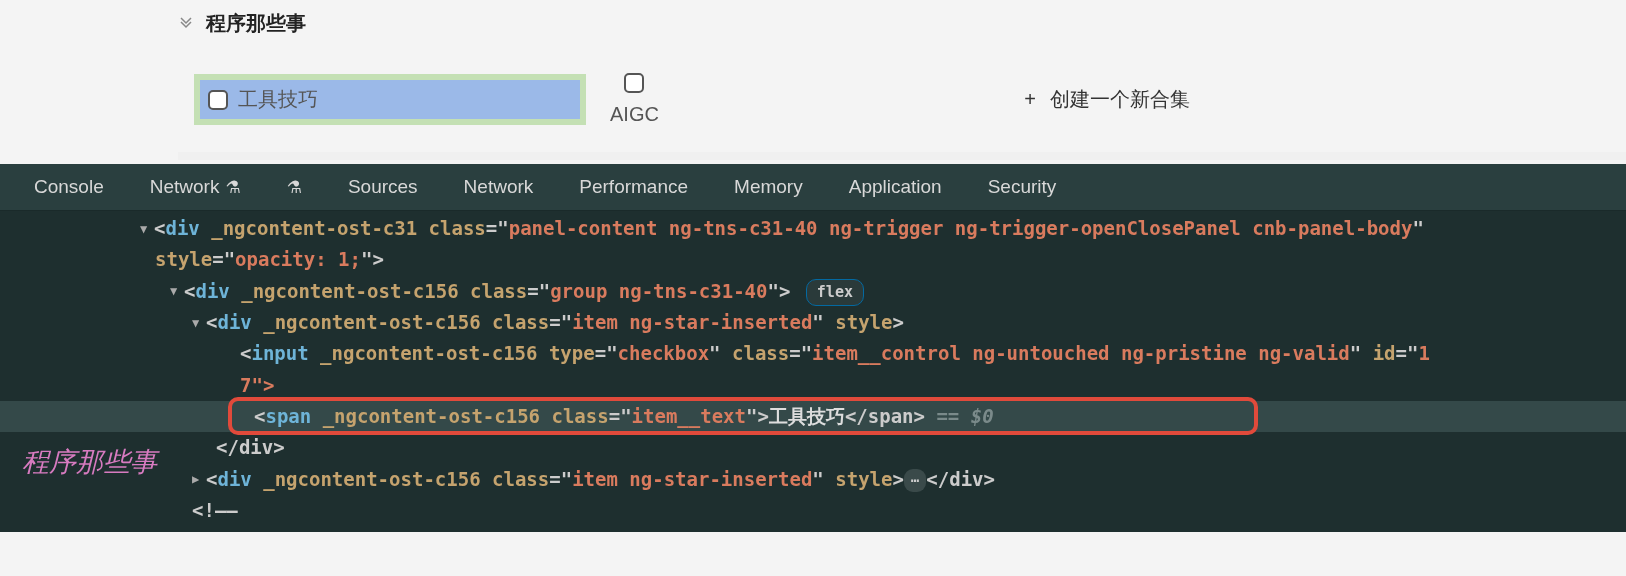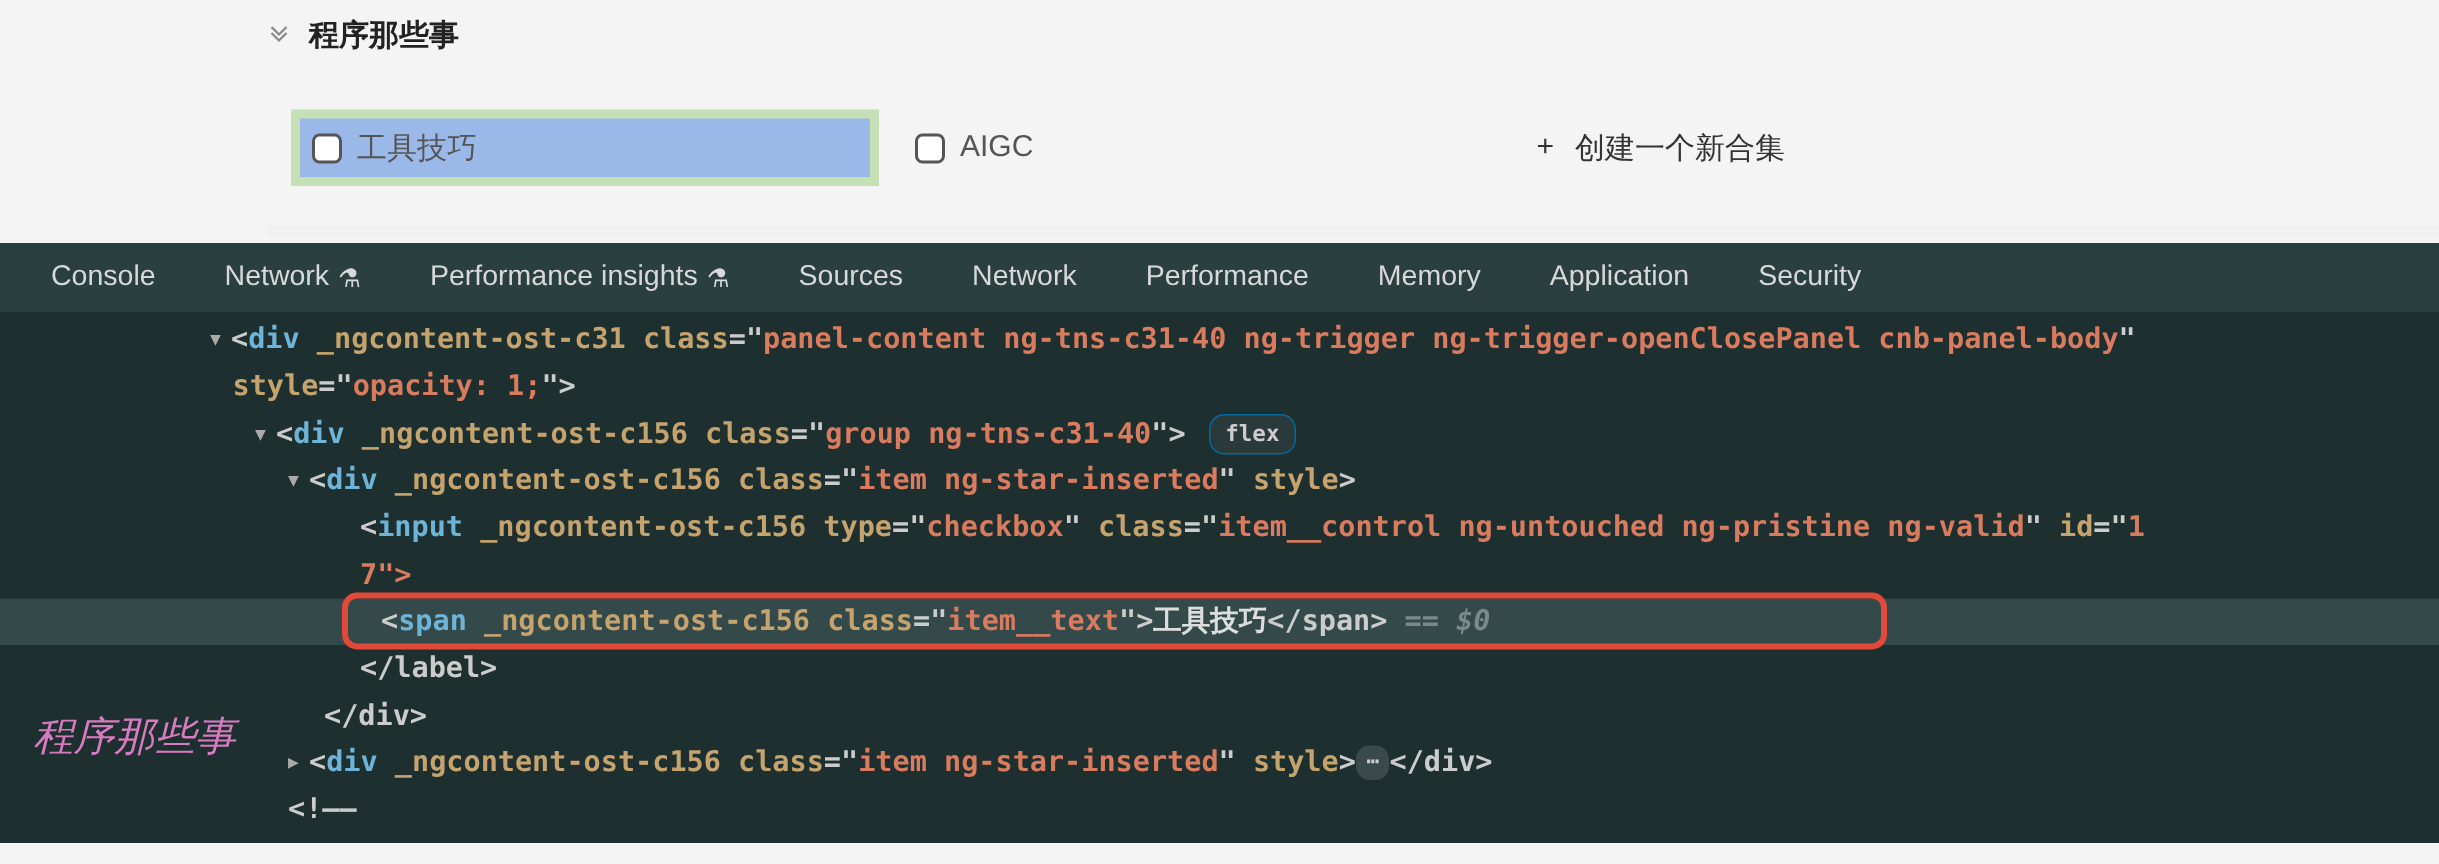--- a/index.html
+++ b/index.html
@@ -68,20 +68,21 @@
     }
     .item-label-text {
       font-size: 20px;
       color: #555;
     }
     
     .item-plain {
       display: flex;
       align-items: center;
       gap: 10px;
+      flex-direction: column;
     }
     
     .create-new {
       margin-left: auto;
       margin-right: 420px;
       display: flex;
       align-items: center;
       gap: 14px;
       font-size: 20px;
       color: #333;
@@ -241,21 +242,20 @@
 </div>
 
 <div class="devtools">
   <div class="devtools-tabs">
     <span class="devtools-tab">Console</span>
     <span class="devtools-tab">
         <span>Network</span> 
         <span class="flask-icon">⚗</span>
       </span>
     <span class="devtools-tab">
-        <span>Performance insights</span> 
         <span class="flask-icon">⚗</span>
       </span>
     <span class="devtools-tab">Sources</span>
     <span class="devtools-tab">Network</span>
     <span class="devtools-tab">Performance</span>
     <span class="devtools-tab">Memory</span>
     <span class="devtools-tab">Application</span>
     <span class="devtools-tab">Security</span>
   </div>
 
@@ -282,23 +282,20 @@
     </div>
     <div class="dom-line ind5">
       <span class="t-val">7"&gt;</span>
     </div>
 
     <div class="dom-line selected-line ind5b" style="position:relative;">
       <span class="t-punct">&lt;</span><span class="t-tag">span</span> <span class="t-attr">_ngcontent-ost-c156</span> <span class="t-attr">class</span><span class="t-punct">=</span><span class="t-punct">"</span><span class="t-val">item__text</span><span class="t-punct">"</span><span class="t-punct">&gt;</span><span class="t-text">工具技巧</span><span class="t-punct">&lt;/span&gt;</span> <span class="t-muted">== $0</span>
       <span class="red-box" style="left:228px; top:-4px; width:1030px; height:38px;"></span>
     </div>
 
-    <div class="dom-line ind5">
-      <span class="t-punct">&lt;/label&gt;</span>
-    </div>
     <div class="dom-line ind4">
       <span class="t-punct">&lt;/div&gt;</span>
     </div>
 
     <div class="dom-line ind3">
       <span class="disclosure">▶</span><span class="t-punct">&lt;</span><span class="t-tag">div</span> <span class="t-attr">_ngcontent-ost-c156</span> <span class="t-attr">class</span><span class="t-punct">=</span><span class="t-punct">"</span><span class="t-val">item ng-star-inserted</span><span class="t-punct">"</span> <span class="t-attr">style</span><span class="t-punct">&gt;</span><span class="ellipsis-badge">⋯</span><span class="t-punct">&lt;/div&gt;</span>
     </div>
 
     <div class="dom-line ind3">
       <span class="t-punct">&lt;!——</span>

